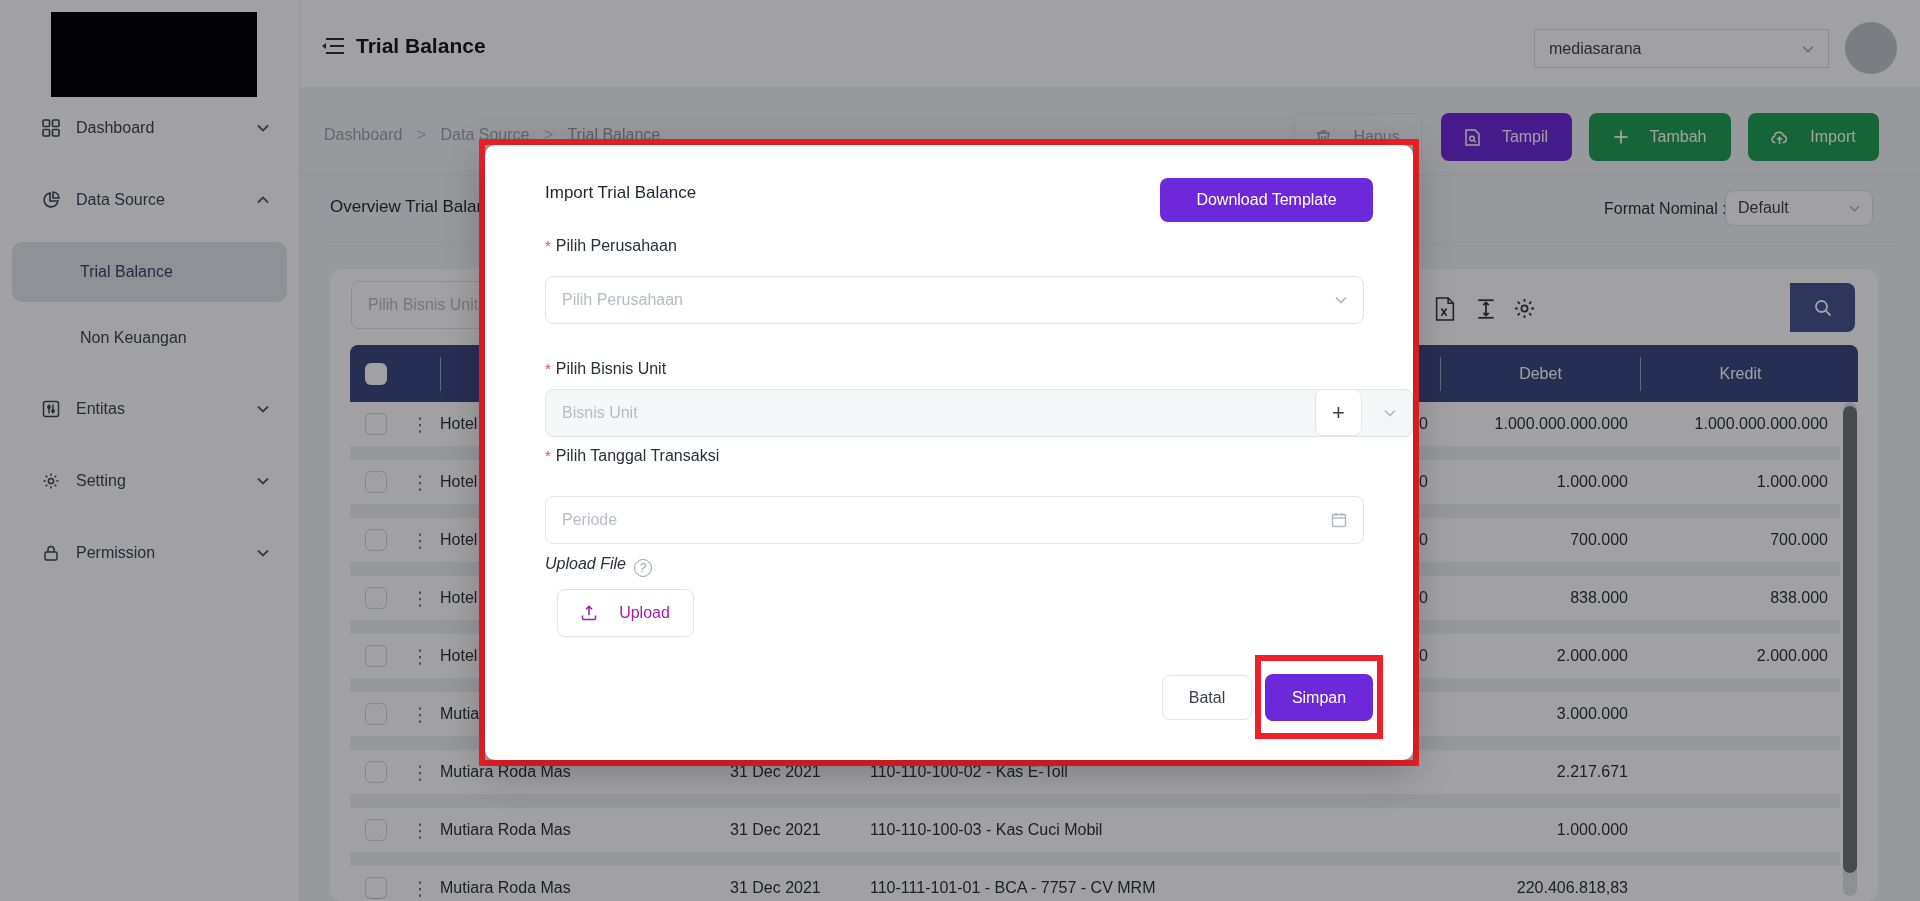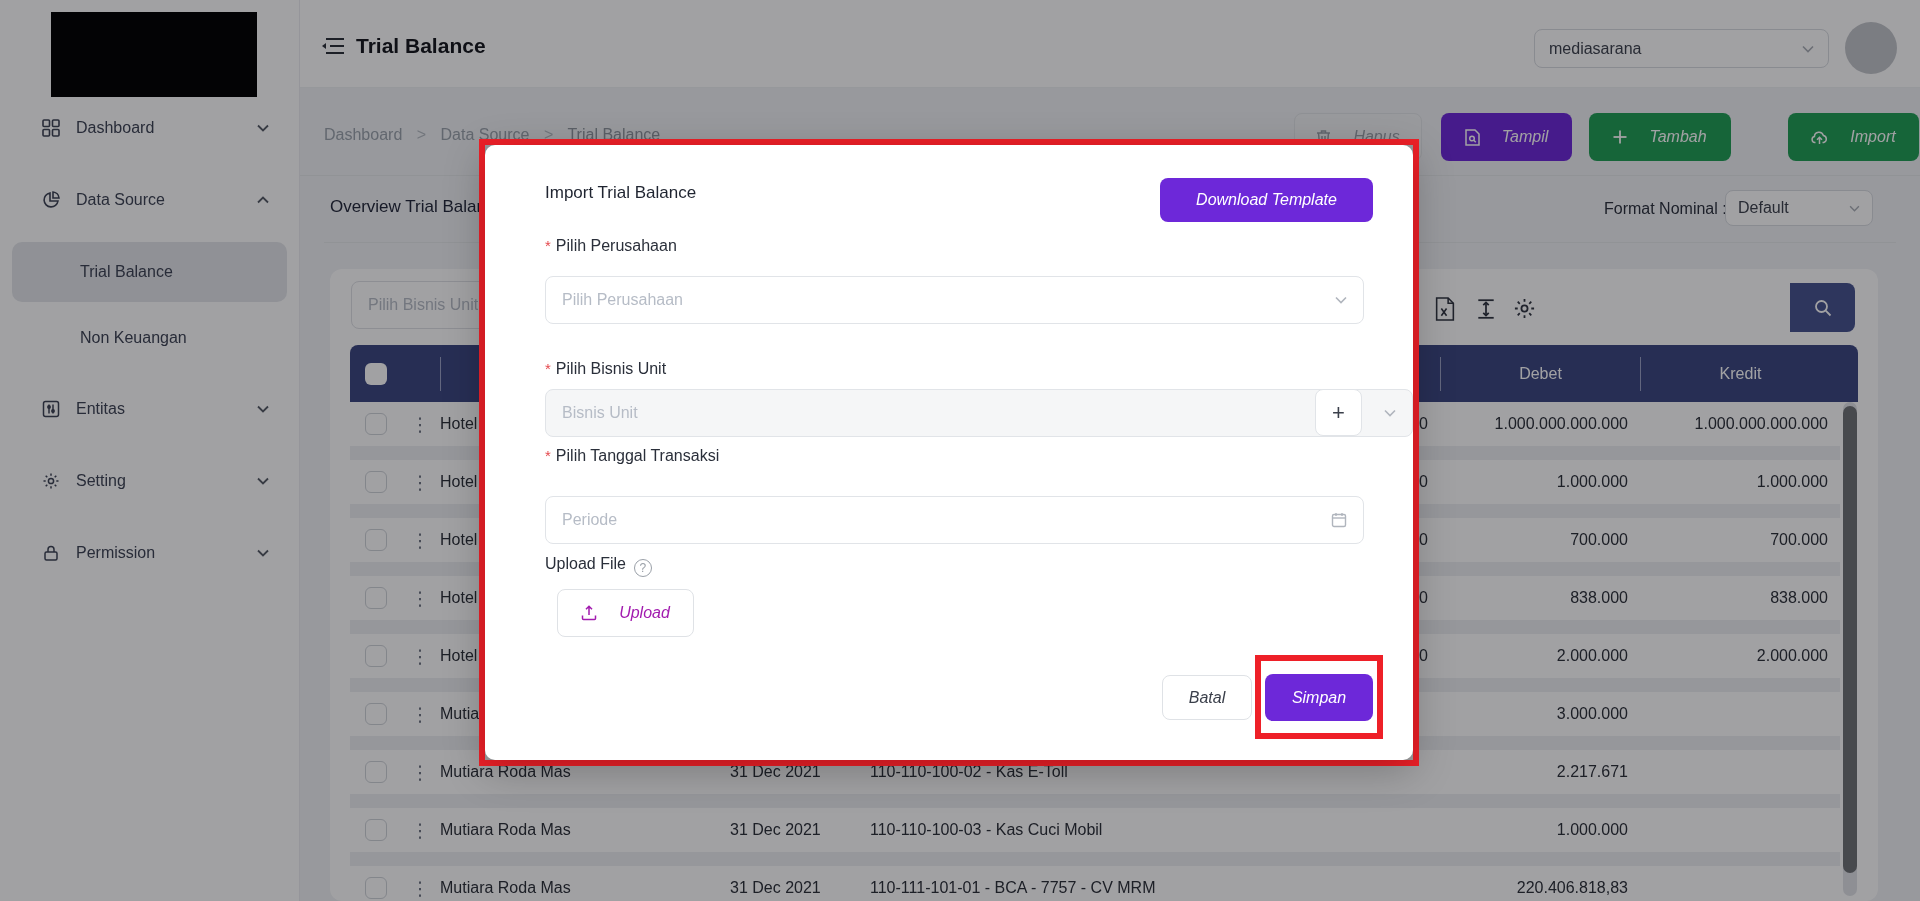--- a/index.html
+++ b/index.html
@@ -13,37 +13,37 @@
   .nav-item { position:absolute; left:12px; right:12px; height:44px; display:flex; align-items:center; color:#3d4354; font-size:16px; cursor:pointer; }
   .nav-item .nicon { width:18px; height:18px; margin-left:30px; margin-right:16px; flex:0 0 auto; color:#3d4354; }
   .nav-item .chev { margin-left:auto; margin-right:18px; color:#555b66; }
   .nav-sub { position:absolute; left:12px; right:12px; height:44px; display:flex; align-items:center; padding-left:68px; font-size:16px; color:#3d4354; cursor:pointer; border-radius:10px; }
   .nav-sub.active { background:#e4e6ea; height:60px; }
 
   
   .topbar { position:absolute; left:300px; top:0; width:1620px; height:88px; background:#fff; border-bottom:1px solid #eef0f2; }
   .page-title { position:absolute; left:356px; top:34px; font-size:21px; font-weight:bold; color:#14161c; }
   .burger { position:absolute; left:322px; top:37px; width:22px; height:18px; color:#2b2f38; }
-  .tenant { position:absolute; left:1534px; top:29px; width:295px; height:39px; background:#fff; border:1px solid #d8dbe0; border-radius:8px; display:flex; align-items:center; padding:0 14px; font-size:16px; color:#3d424d; }
+  .tenant { position:absolute; left:1534px; top:29px; width:295px; height:39px; background:#fff; border:1px solid #d8dbe0; border-radius:0; display:flex; align-items:center; padding:0 14px; font-size:16px; color:#3d424d; }
   .tenant .chev { margin-left:auto; color:#a9aeb6; }
   .avatar { position:absolute; left:1845px; top:22px; width:52px; height:52px; border-radius:50%; background:#c2c5ca; }
 
   
   .crumbrow { position:absolute; left:300px; top:88px; width:1620px; height:88px; border-bottom:1px solid #e6e8eb; }
   .crumbs { position:absolute; left:324px; top:126px; font-size:16px; color:#9aa2ab; }
   .crumbs .sep { margin:0 10px; color:#b3b9c0; }
   .crumbs .last { color:#8e959e; }
-  .btn { display:flex; align-items:center; justify-content:center; gap:22px; border-radius:8px; font-size:16px; cursor:pointer; border:none;font-style:italic; }
+  .btn { display:flex; align-items:center; justify-content:center; gap:22px; border-radius:8px; font-size:16px; cursor:pointer; border:none; }
   .btn-ghost { background:#f3f4f6; border:1px solid #e3e5e8; color:#9aa0a8; }
   .btn-navy  { background:#6d28d9; color:#fff; }
   .btn-green { background:#1f9e55; color:#fff; }
   .a-hapus  { position:absolute; left:1294px; top:113px; width:128px; height:48px; }
   .a-tampil { position:absolute; left:1441px; top:113px; width:131px; height:48px; }
   .a-tambah { position:absolute; left:1589px; top:113px; width:142px; height:48px; }
-  .a-import { position:absolute; left:1788px; top:113px; width:131px; height:48px; }
+  .a-import { position:absolute; left:1748px; top:113px; width:131px; height:48px; }
 
   
   .ov-title { position:absolute; left:330px; top:197px; font-size:17px; color:#23283a; }
   .fmt-label { position:absolute; left:1604px; top:200px; font-size:16px; color:#2b303c; }
   .fmt-select { position:absolute; left:1725px; top:190px; width:148px; height:36px; background:#fff; border:1px solid #d8dbe0; border-radius:8px; display:flex; align-items:center; padding:0 12px; font-size:16px; color:#3d424d; }
   .fmt-select .chev { margin-left:auto; color:#a9aeb6; }
   .ov-divider { position:absolute; left:324px; top:242px; width:1572px; height:1px; background:#e6e8eb; }
 
   
   .card { position:absolute; left:330px; top:269px; width:1548px; height:632px; background:#fff; border-radius:12px; }
@@ -493,21 +493,21 @@
         <span class="cal">
             <svg width="16" height="16" viewBox="0 0 16 16" fill="none" stroke="currentColor" stroke-width="1.4">
               <rect x="1.5" y="2.5" width="13" height="12" rx="1.5"></rect>
               <line x1="1.5" y1="6" x2="14.5" y2="6"></line>
               <line x1="5" y1="1" x2="5" y2="4"></line>
               <line x1="11" y1="1" x2="11" y2="4"></line>
             </svg>
           </span>
       </div>
 
-      <div class="m-label" style="left:60px; top:410px;">
+      <div class="m-label" style="left:60px; top:410px;font-style:italic;">
         <span>Upload File</span><span class="help-circle">?</span>
       </div>
       <button class="btn m-upload">
         <span>
             <svg width="16" height="16" viewBox="0 0 16 16" fill="none" stroke="currentColor" stroke-width="1.5">
               <path d="M8 10V1.5M5 4.2L8 1.2l3 3"></path>
               <path d="M1.5 10.5v3a1 1 0 0 0 1 1h11a1 1 0 0 0 1-1v-3"></path>
             </svg>
           </span>
         <span>Upload</span>

